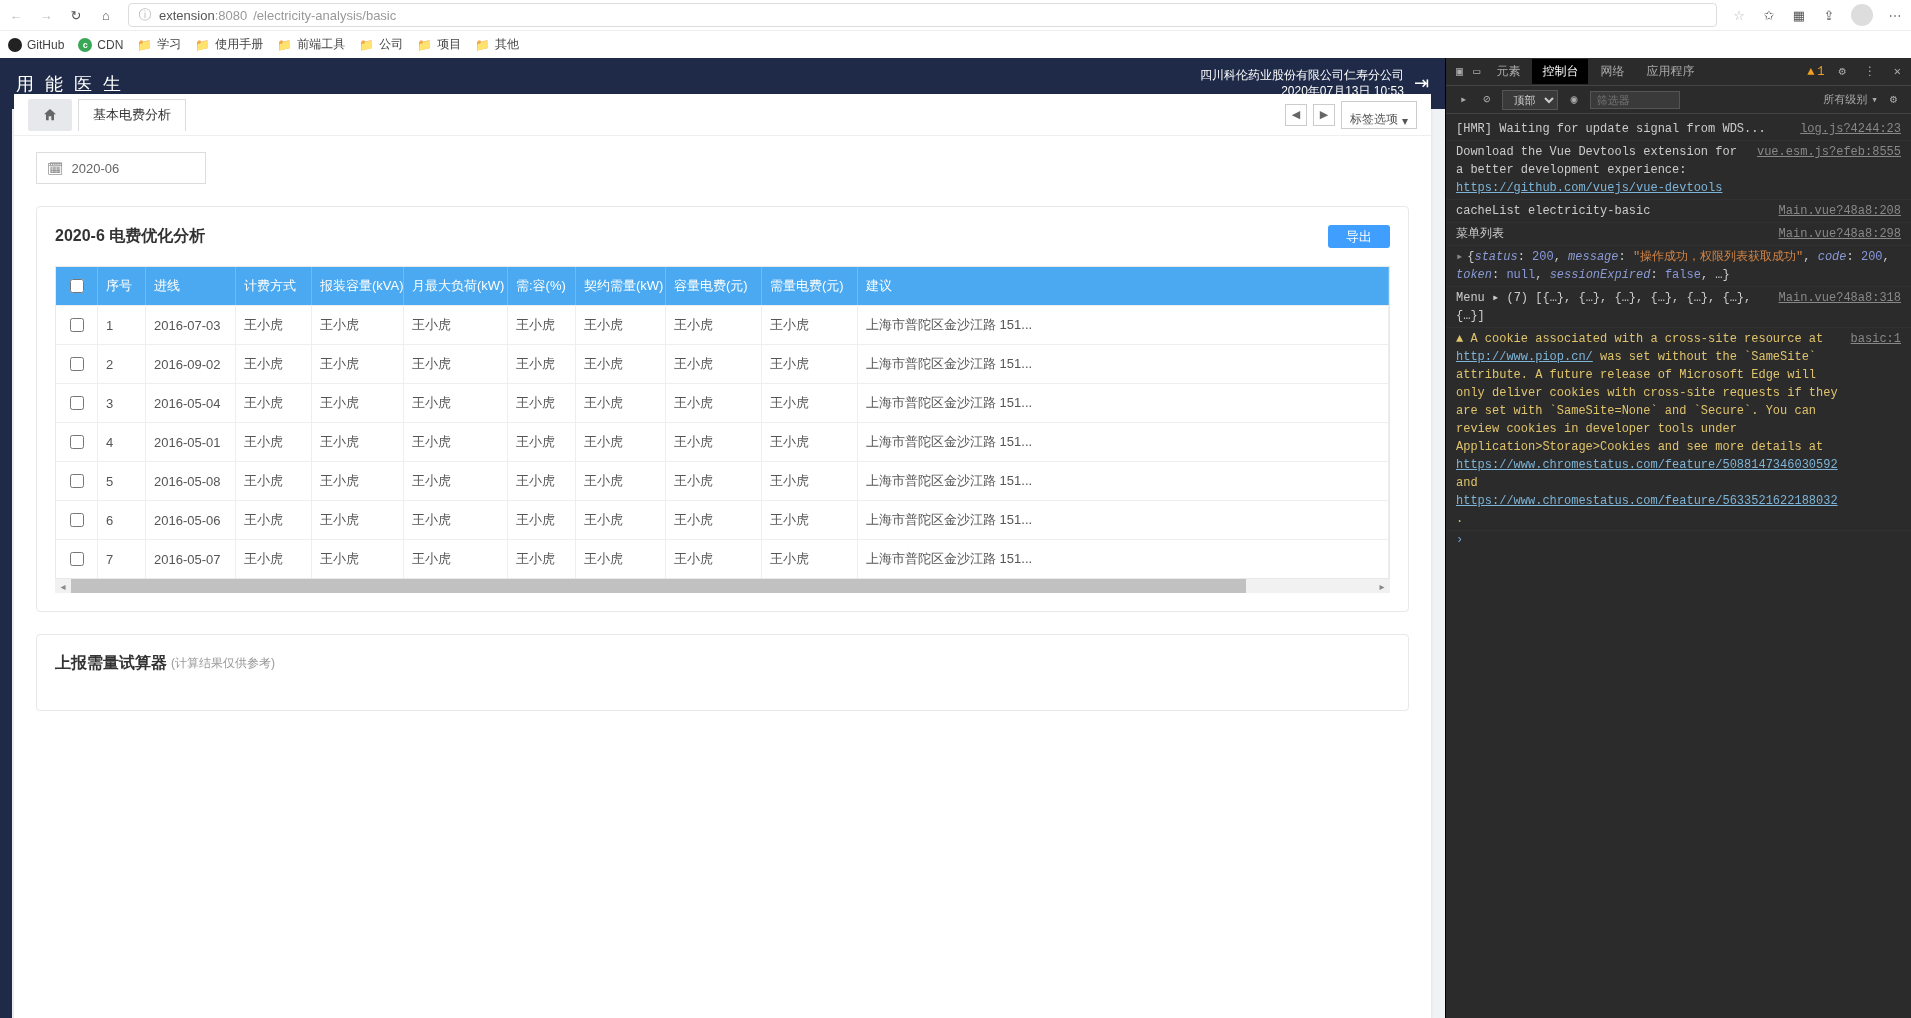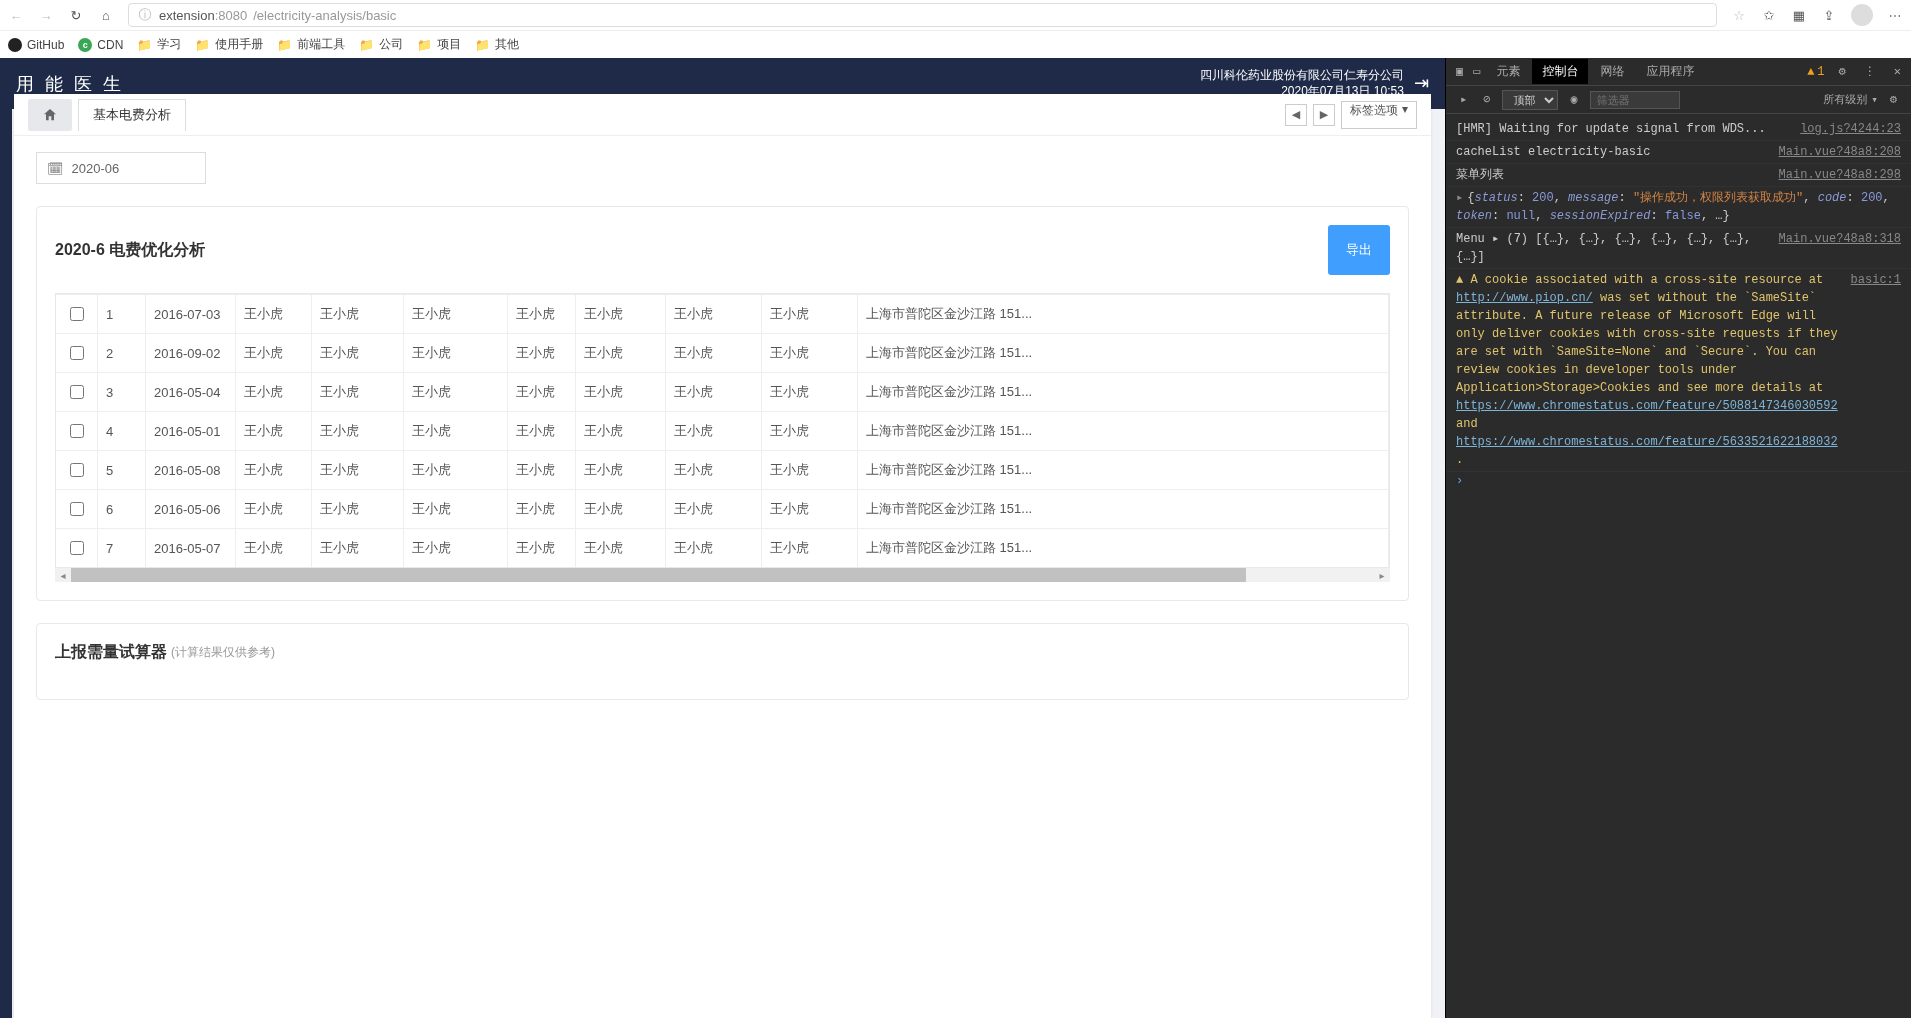--- a/index.html
+++ b/index.html
@@ -26,28 +26,28 @@
 .logout-icon { font-size:18px; cursor:pointer; }
 .content-outer { position:absolute; top:36px; left:14px; right:14px; bottom:0; background:#fff; box-shadow:0 1px 3px rgba(0,0,0,0.1); overflow:auto; }
 .sidebar-stub { position:absolute; top:36px; bottom:0; left:0; width:12px; background:#1e2a47; }
 .tabs-bar { height:42px; border-bottom:1px solid #eee; display:flex; align-items:center; padding:0 14px; gap:6px;}
 .tab-home { width:44px; height:32px; background:#e6e8eb; display:flex;align-items:center;justify-content:center; cursor:pointer; border-radius:2px;}
 .tab-home svg{width:16px;height:16px;fill:#666;}
 .tab { height:32px; padding:0 14px; display:flex; align-items:center; border:1px solid #ddd; border-bottom:2px solid transparent; background:#fff; font-size:13px; cursor:pointer;}
 .tab.active { border-bottom:none; border-top:1px solid #ddd; }
 .tabs-right { margin-left:auto; display:flex; align-items:center; gap:6px;}
 .sq-btn { width:22px; height:22px; border:1px solid #ccc; background:#fff; display:flex;align-items:center;justify-content:center; cursor:pointer; font-size:11px; color:#666;}
-.tag-opt { border:1px solid #ccc; height:28px; padding:0 8px; display:flex;align-items:flex-start; font-size:12px; cursor:pointer; color:#555; gap:4px;}
+.tag-opt { border:1px solid #ccc; height:28px; padding:0 8px; display:flex;align-items:flex-end; font-size:12px; cursor:pointer; color:#555; gap:4px;}
 .content-inner { padding:16px 22px; }
 .date-picker { width:170px; height:32px; border:1px solid #ddd; display:flex; align-items:center; padding:0 10px; gap:8px; color:#666; cursor:pointer; margin-bottom:22px;}
 .panel { border:1px solid #e8e8e8; border-radius:4px; padding:18px; background:#fff; margin-bottom:22px;}
 .panel-head { display:flex; align-items:center; margin-bottom:18px;}
 .panel-title { font-size:16px; font-weight:600; }
 .panel-note { font-size:12px; color:#999; margin-left:4px;}
-.export-btn { margin-left:auto; background:#409eff; color:#fff; border:none; height:50px; padding:0 18px; border-radius:3px; cursor:pointer; font-size:13px;}
+.export-btn { margin-left:auto; background:#409eff; color:#fff; border:none; height:23px; padding:0 18px; border-radius:3px; cursor:pointer; font-size:13px;}
 .tbl-scroll { overflow-x:auto; border:1px solid #e8e8e8;}
 .tbl-content {min-width:1000px;}
 .tbl-head { display:flex; background:#4aa9f0; color:#fff; font-size:13px; font-weight:500;}
 .tbl-head .cell, .tbl-row .cell { padding:10px 8px; border-right:1px solid rgba(255,255,255,0.2); display:flex; align-items:center;  white-space:nowrap; overflow:hidden; text-overflow:ellipsis;}
 .tbl-row { display:flex; border-top:1px solid #eee; font-size:13px; color:#555;}
 .tbl-row .cell { border-right:1px solid #eee;}
 .c-chk{width:42px;justify-content:center;}
 .c-idx{width:48px;}
 .c-line{width:90px;}
 .c-mode{width:76px;}
@@ -186,20 +186,35 @@
           <span>2020-06</span>
         </div>
 
         <div class="panel">
           <div class="panel-head">
             <span class="panel-title">2020-6 电费优化分析</span>
             <button class="export-btn">导出</button>
           </div>
           <div class="tbl-scroll">
            <div class="tbl-content">
+            <div class="tbl-head">
+              <div class="cell c-chk">
+                    <input type="checkbox" style="">
+                  </div>
+              <div class="cell c-idx">序号</div>
+              <div class="cell c-line">进线</div>
+              <div class="cell c-mode">计费方式</div>
+              <div class="cell c-cap">报装容量(kVA)</div>
+              <div class="cell c-load">月最大负荷(kW)</div>
+              <div class="cell c-rate">需:容(%)</div>
+              <div class="cell c-agree">契约需量(kW)</div>
+              <div class="cell c-capfee">容量电费(元)</div>
+              <div class="cell c-demfee">需量电费(元)</div>
+              <div class="cell c-sugg">建议</div>
+            </div>
             <div id="tbody">
                   <div class="tbl-row">
                     <div class="cell c-chk">
                       <input type="checkbox" style="">
                     </div>
                     <div class="cell c-idx">1</div>
                     <div class="cell c-line">2016-07-03</div>
                     <div class="cell c-mode">王小虎</div>
                     <div class="cell c-cap">王小虎</div>
                     <div class="cell c-load">王小虎</div>
@@ -343,20 +358,24 @@
       <input class="dt-filter-input" placeholder="筛选器" style="">
       <div class="dt-level"><span>所有级别</span> ▾</div>
       <span class="dt-tab-icon">⚙</span>
     </div>
     <div class="console-body" id="console-body">
         <div class="log-row">
           <div class="msg">[HMR] Waiting for update signal from WDS...</div>
           <div class="src">log.js?4244:23</div>
         </div>
         <div class="log-row">
+          <div class="msg">Download the Vue Devtools extension for a better development experience:<br><span class="log-link">https://github.com/vuejs/vue-devtools</span></div>
+          <div class="src">vue.esm.js?efeb:8555</div>
+        </div>
+        <div class="log-row">
           <div class="msg">cacheList electricity-basic</div>
           <div class="src">Main.vue?48a8:208</div>
         </div>
         <div class="log-row">
           <div class="msg">菜单列表</div>
           <div class="src">Main.vue?48a8:298</div>
         </div>
         <div class="log-row">
           <div class="msg"><span class="triangle">▸</span>{<span class="log-key">status</span>: <span class="log-num">200</span>, <span class="log-key">message</span>: <span class="log-str">"操作成功，权限列表获取成功"</span>, <span class="log-key">code</span>: <span class="log-num">200</span>, <span class="log-key">token</span>: <span class="log-bool">null</span>, <span class="log-key">sessionExpired</span>: <span class="log-bool">false</span>, …}</div>
           <div class="src"></div>

